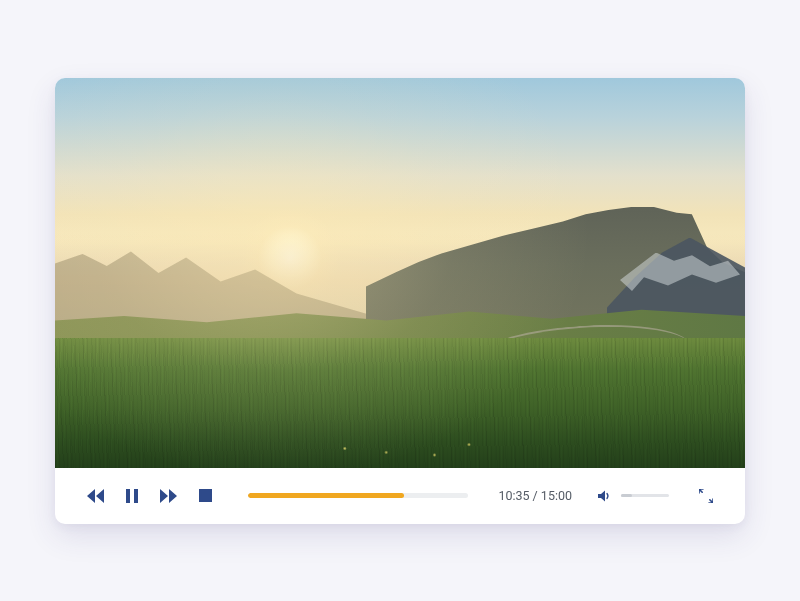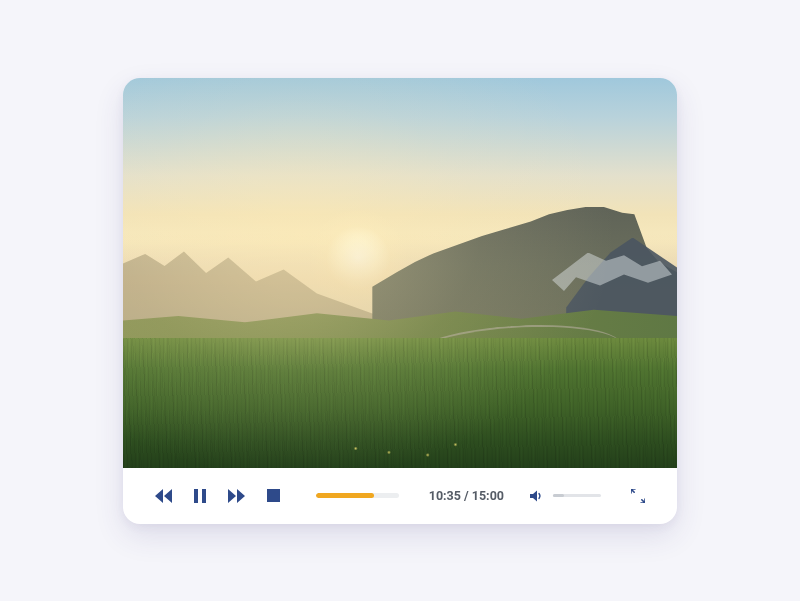--- a/index.html
+++ b/index.html
@@ -10,26 +10,25 @@
     body {
       width: 800px;
       height: 601px;
       background: #f5f5fa;
       font-family: -apple-system, BlinkMacSystemFont, "Segoe UI", Roboto, sans-serif;
       display: flex;
       align-items: center;
       justify-content: center;
     }
     .player-card {
-      width: 554px;
+      width: 690px;
       background: #fff;
-      border-radius: 17px;
+      border-radius: 10px;
       box-shadow: 0 12px 30px rgba(60, 50, 120, 0.12), 0 3px 10px rgba(60, 50, 120, 0.06);
       overflow: hidden;
-      font-weight: bold;
     }
     .video-area {
       width: 100%;
       height: 390px;
       position: relative;
       overflow: hidden;
     }
     
     .sky {
       position: absolute;

